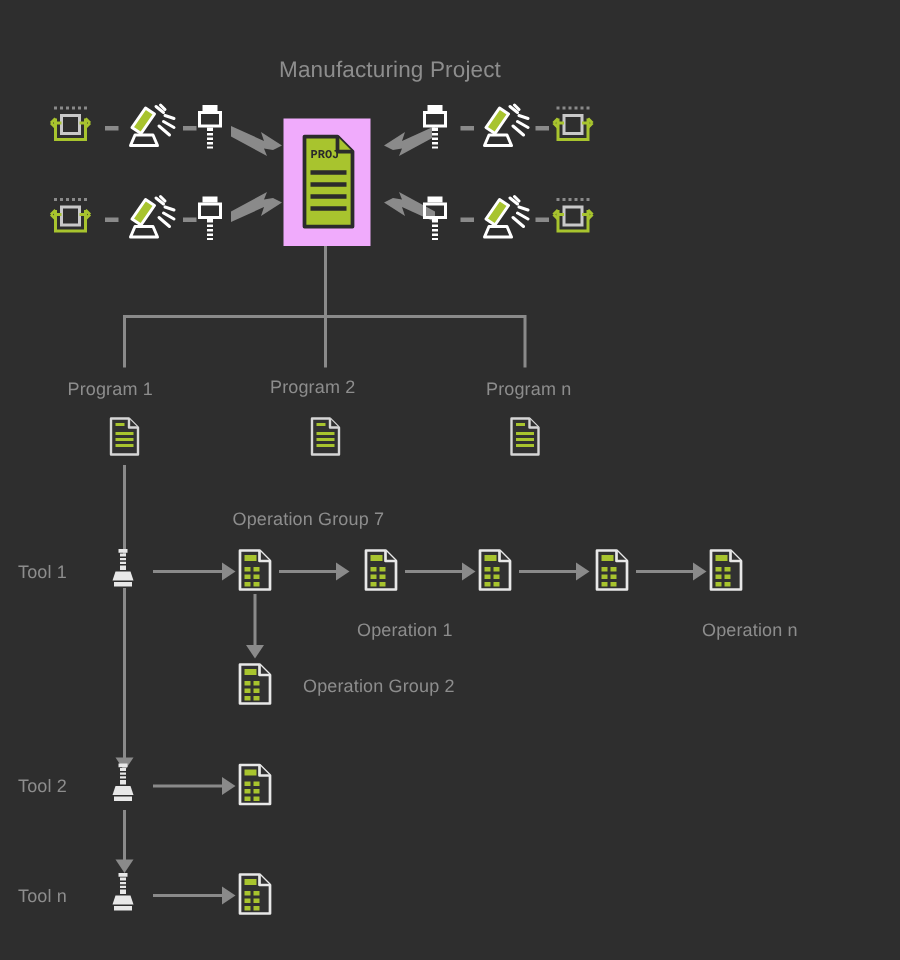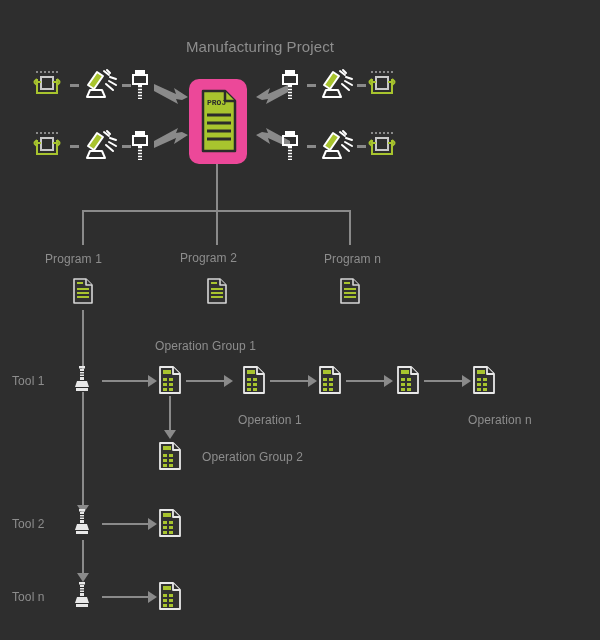--- a/index.html
+++ b/index.html
@@ -29,22 +29,21 @@
   .ahead.down{border-left:6px solid transparent;border-right:6px solid transparent;border-top:9px solid #8a8a8a;}
   .ahead.right{border-top:6px solid transparent;border-bottom:6px solid transparent;border-left:9px solid #8a8a8a;}
 
   
   .farrow{position:absolute;}
   .farrow svg{display:block;}
 
   
   #project-box{
     position:absolute;
-    background:#ec4899;
-    border-radius:10px;
+    background:#f0abfc;
   }
   #project-box svg{display:block;}
 
   
   .ico{position:absolute;}
   .ico svg{display:block;}
 
   
   .dash{position:absolute;width:9px;height:3px;background:#8a8a8a;}
 </style>
@@ -280,21 +279,21 @@
       <rect x="7" y="1" width="6" height="2.5" fill="#e8e8e8"></rect>
       <path d="M8 4h4v11H8z" fill="#e8e8e8"></path>
       <g stroke="#2e2e2e" stroke-width="1">
         <path d="M8 6.5h4M8 9h4M8 11.5h4"></path>
       </g>
       <path d="M5 16h10l2 6H3z" fill="#e8e8e8"></path>
       <rect x="4" y="23" width="12" height="3" fill="#e8e8e8"></rect>
     </svg>
   </div>
 
-  <div class="lbl" style="left:155px;top:339px;">Operation Group 1</div>
+  <div class="lbl" style="left:155px;top:339px;">Operation Group 7</div>
 
   <div class="ln lnh" style="left:102px;top:380px;width:46px;"></div>
   <div class="ahead right" style="left:148px;top:375px;"></div>
 
   <div class="ico" style="left:158px;top:365px;">
     <svg width="24" height="30" viewBox="0 0 24 30">
       <path d="M2 2h13l7 7v19H2z" fill="#313131" stroke="#e8e8e8" stroke-width="1.8" stroke-linejoin="round"></path>
       <path d="M15 2v7h7" fill="#313131" stroke="#e8e8e8" stroke-width="1.8" stroke-linejoin="round"></path>
       <rect x="5" y="5" width="8" height="4" fill="#a8c42e"></rect>
       <g fill="#a8c42e">

